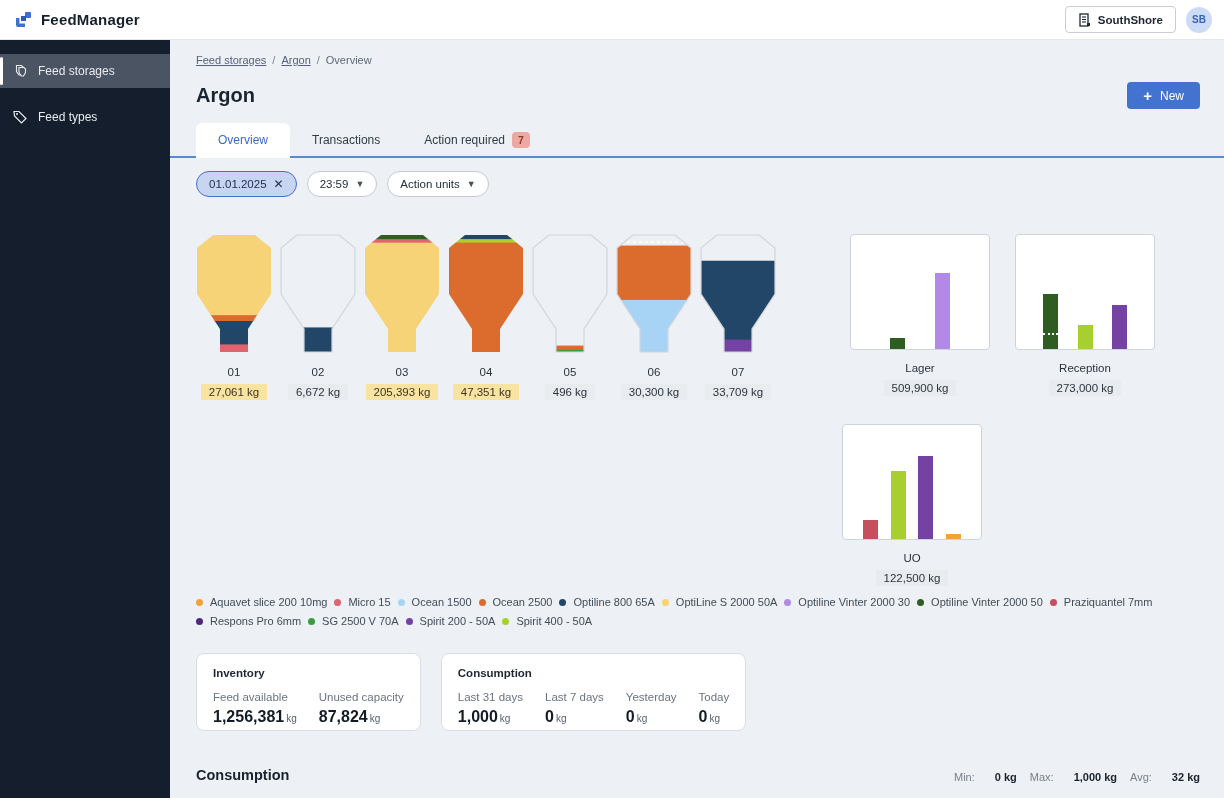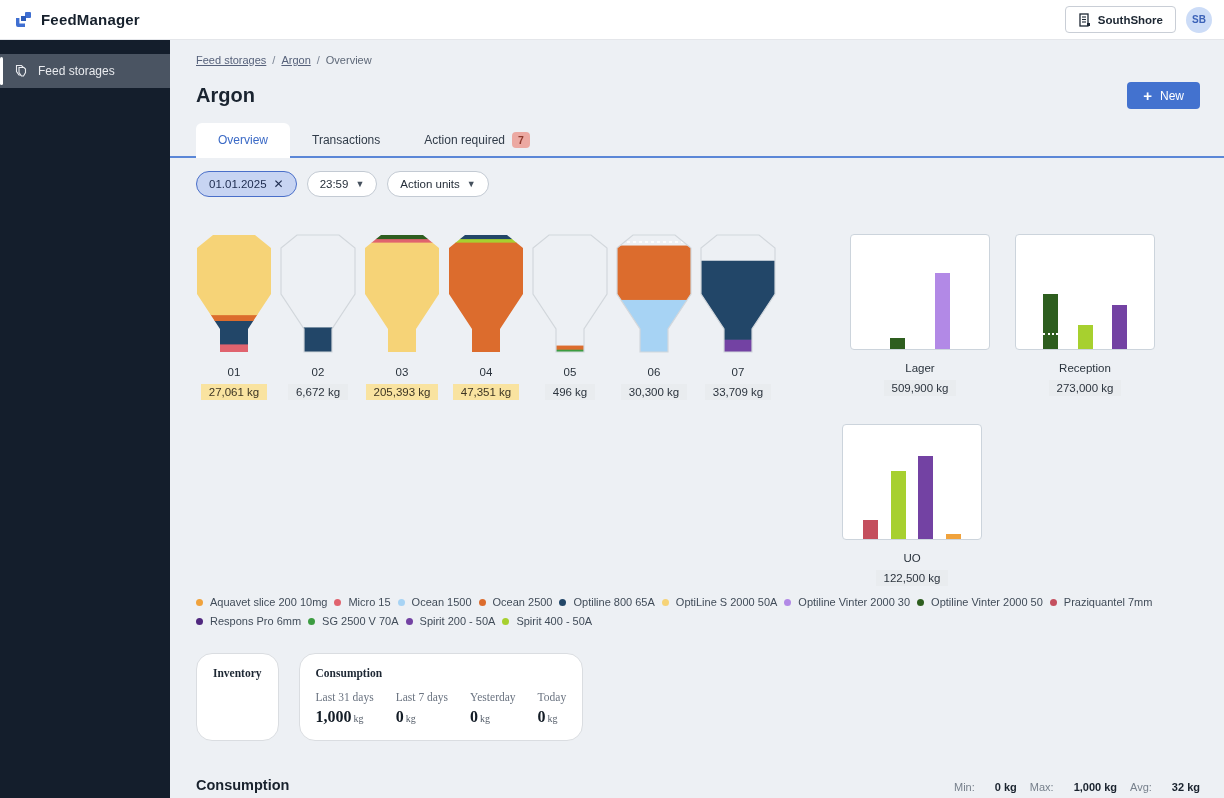--- a/index.html
+++ b/index.html
@@ -70,21 +70,21 @@
   .bar-marker { position:absolute; left:0; right:0; border-top:2px dotted #fff; }
   .viz-row2 { display:flex; margin-top:24px; margin-left:642px; }
 
   
   .legend { margin-top:10px; display:flex; flex-wrap:wrap; column-gap:22px; row-gap:9px; max-width:1004px;gap:7px; }
   .legend-item { display:flex; align-items:center; gap:7px; font-size:11px; color:#414c59; cursor:pointer; }
   .dot { width:7px; height:7px; border-radius:50%; flex:0 0 auto; }
 
   
   .cards-row { display:flex; gap:20px; margin-top:26px; }
-  .sum-card { background:#fff; border:1px solid #dadde1; border-radius:16px; padding:13px 16px 14px;font-family:Liberation Serif, serif; }
+  .sum-card { background:#fff; border:1px solid #dadde1; border-radius:8px; padding:13px 16px 4px; }
   .sum-title { font-size:11.5px; font-weight:bold; color:#1d2733; }
   .metrics { display:flex; gap:22px; margin-top:12px; }
   .metric-label { font-size:11.5px; color:#6a7380; }
   .metric-value { margin-top:5px; font-size:16px; font-weight:bold; color:#131c26; }
   .metric-value .unit { font-size:10px; font-weight:normal; color:#565f6b; }
 
   
   .cons-head { display:flex; align-items:flex-end; justify-content:space-between; margin-top:36px; }
   .cons-title { font-size:14.5px; font-weight:bold; color:#19222d; }
   .cons-stats { display:flex; gap:13px; font-size:11px; }
@@ -121,20 +121,27 @@
 </div>
 
 <div class="sidebar">
   <div class="side-item active">
     <svg width="16" height="16" viewBox="0 0 16 16">
       <path d="M4.5 2.5 h5 l2 2 v4 l-2.5 3.5 h-2 L4.5 8.5 Z" fill="none" stroke="#e9ebef" stroke-width="1.1"></path>
       <path d="M7 4.5 h5 l1.5 1.5 v3.5 L11.5 13 h-2 L7 9.5 Z" fill="#4a5462" stroke="#e9ebef" stroke-width="1.1"></path>
     </svg>
     <span>Feed storages</span>
   </div>
+  <div class="side-item">
+    <svg width="16" height="16" viewBox="0 0 16 16">
+      <path d="M2 2.5 h5 L14 9.5 9.5 14 2.5 7 Z" fill="none" stroke="#e9ebef" stroke-width="1.2"></path>
+      <circle cx="5" cy="5" r="1" fill="#e9ebef"></circle>
+    </svg>
+    <span>Feed types</span>
+  </div>
 </div>
 
 <div class="main">
 
   <div class="breadcrumb">
     <span class="link">Feed storages</span>
     <span class="sep">/</span>
     <span class="link">Argon</span>
     <span class="sep">/</span>
     <span>Overview</span>
@@ -377,20 +384,30 @@
       </div>
       <div class="legend-item">
         <span class="dot" style="background:#a7d02f"></span>
                  <span>Spirit 400 - 50A</span>
       </div>
     </div>
 
   <div class="cards-row">
     <div class="sum-card">
       <div class="sum-title">Inventory</div>
+      <div class="metrics">
+          <div>
+       <div class="metric-label">Feed available</div>
+       <div class="metric-value">1,256,381<span class="unit"> kg</span></div>
+     </div>
+          <div>
+       <div class="metric-label">Unused capacity</div>
+       <div class="metric-value">87,824<span class="unit"> kg</span></div>
+     </div>
+        </div>
     </div>
     <div class="sum-card">
       <div class="sum-title">Consumption</div>
       <div class="metrics">
           <div>
        <div class="metric-label">Last 31 days</div>
        <div class="metric-value">1,000<span class="unit"> kg</span></div>
      </div>
           <div>
        <div class="metric-label">Last 7 days</div>

